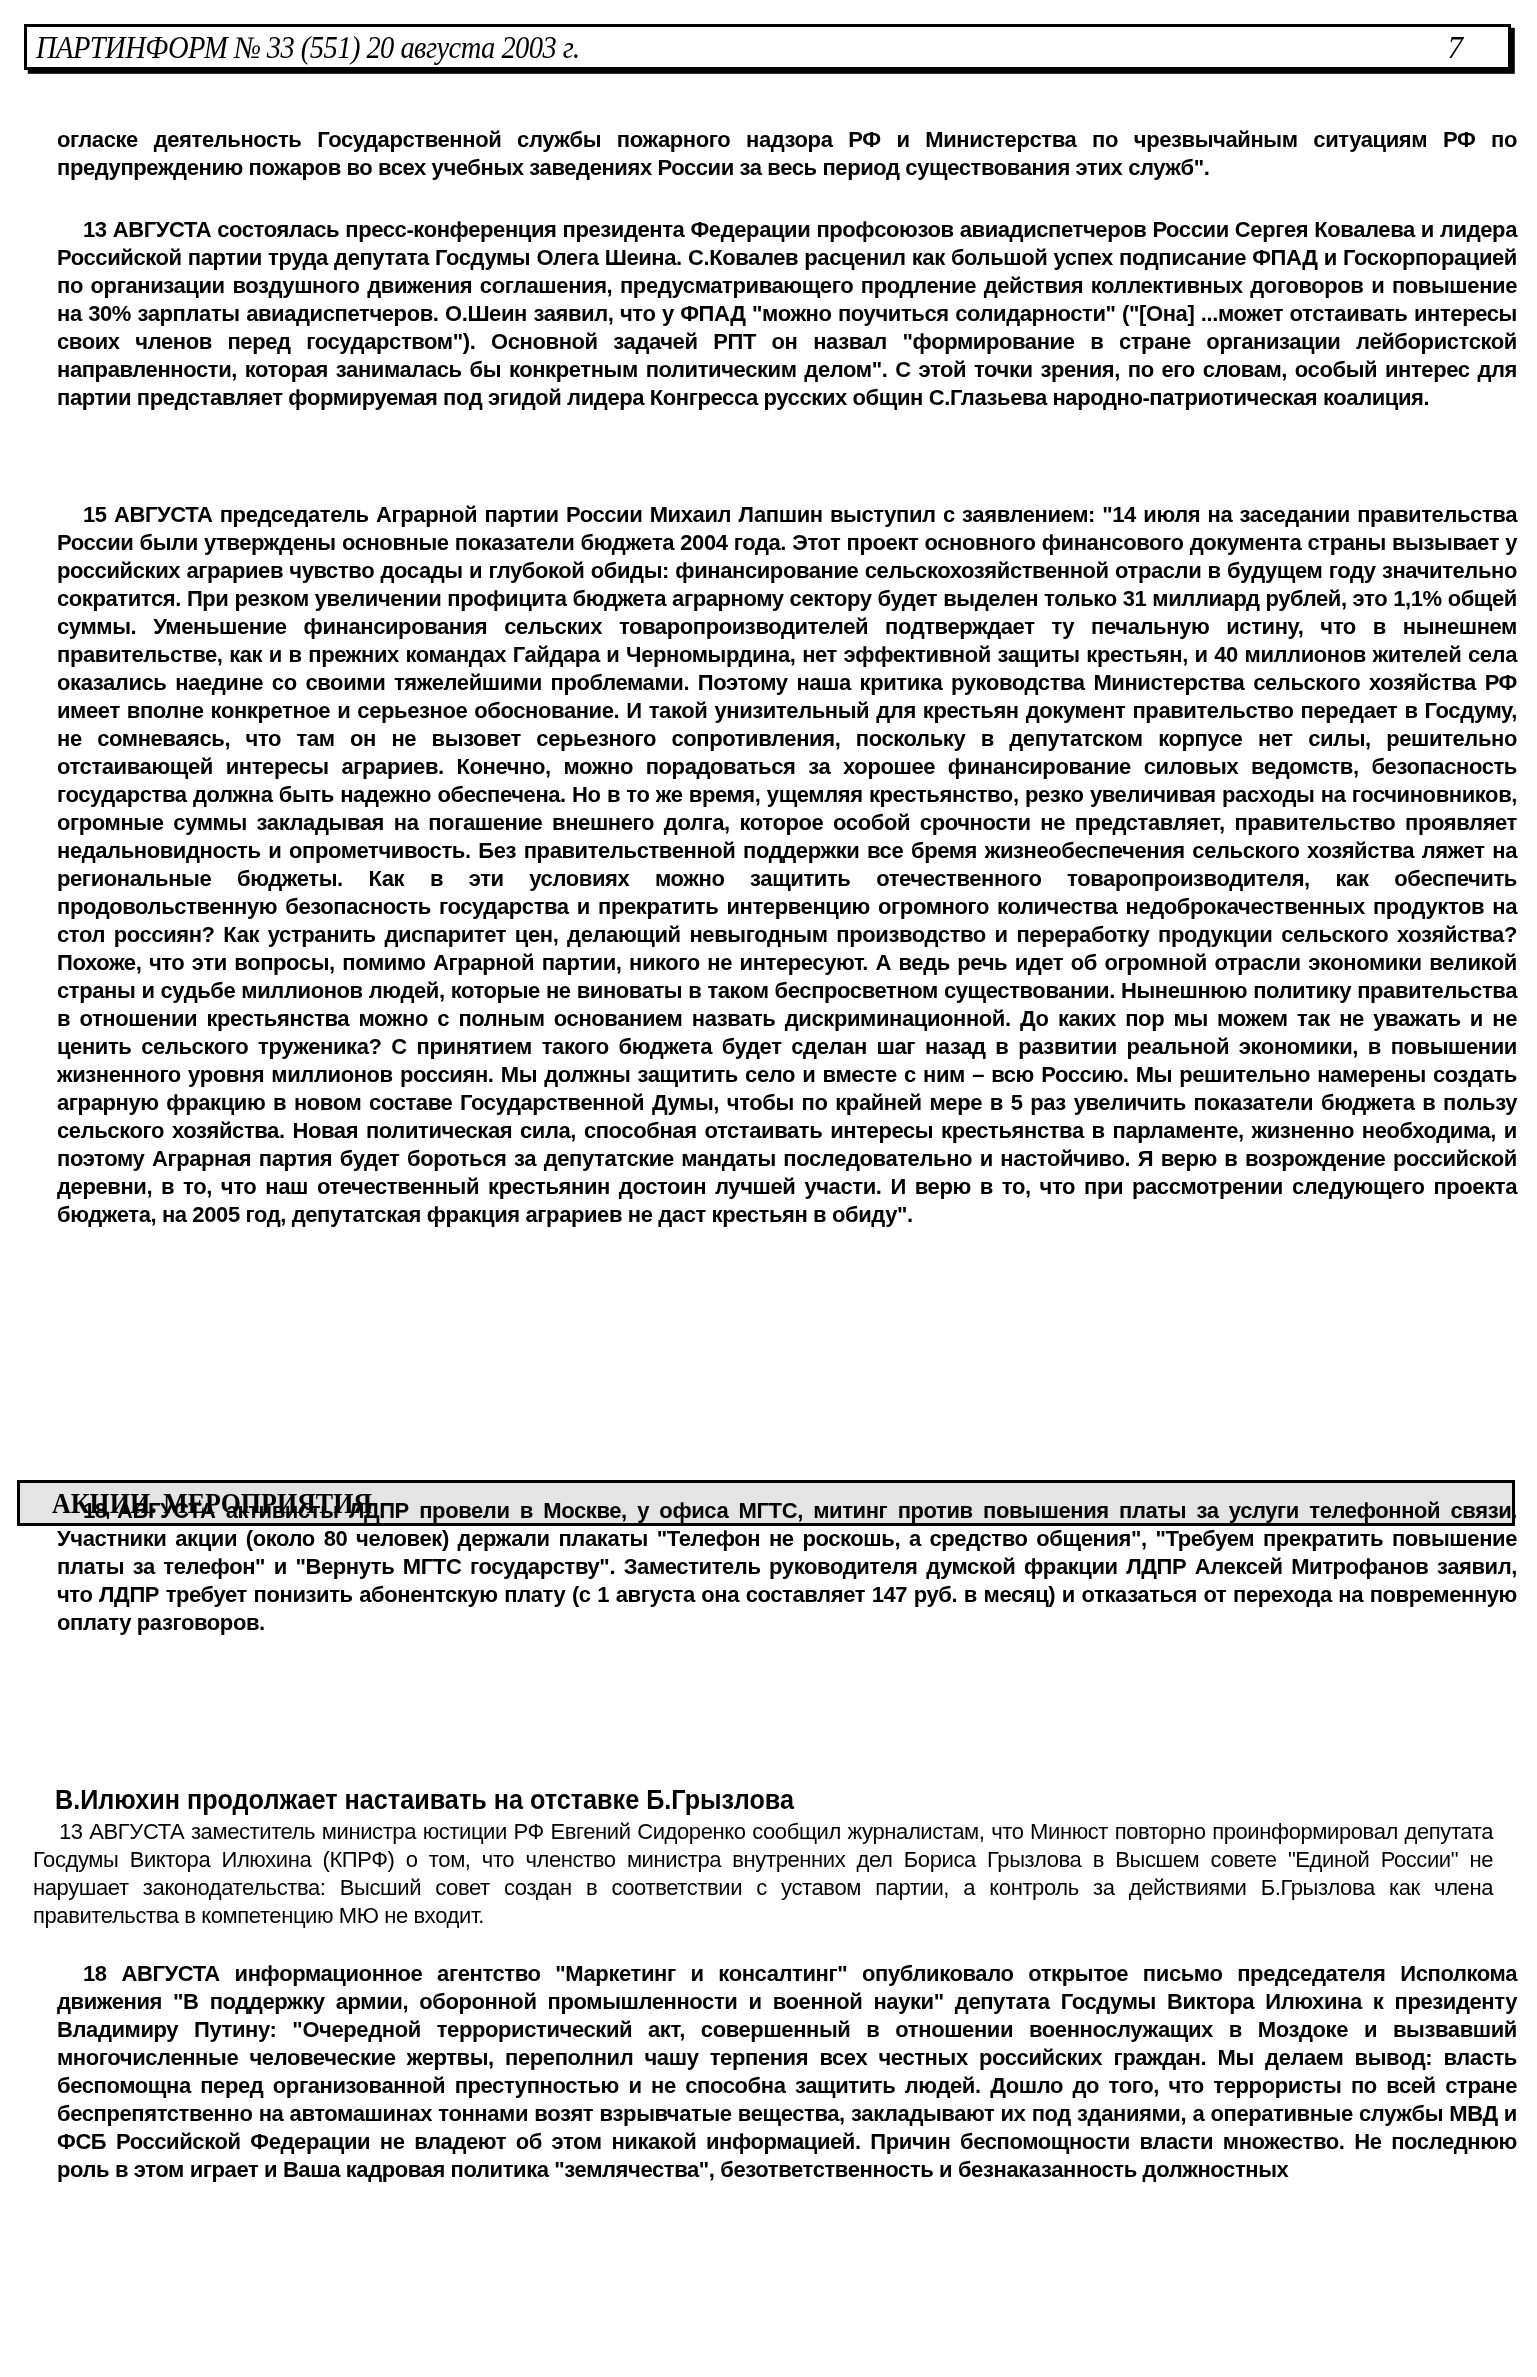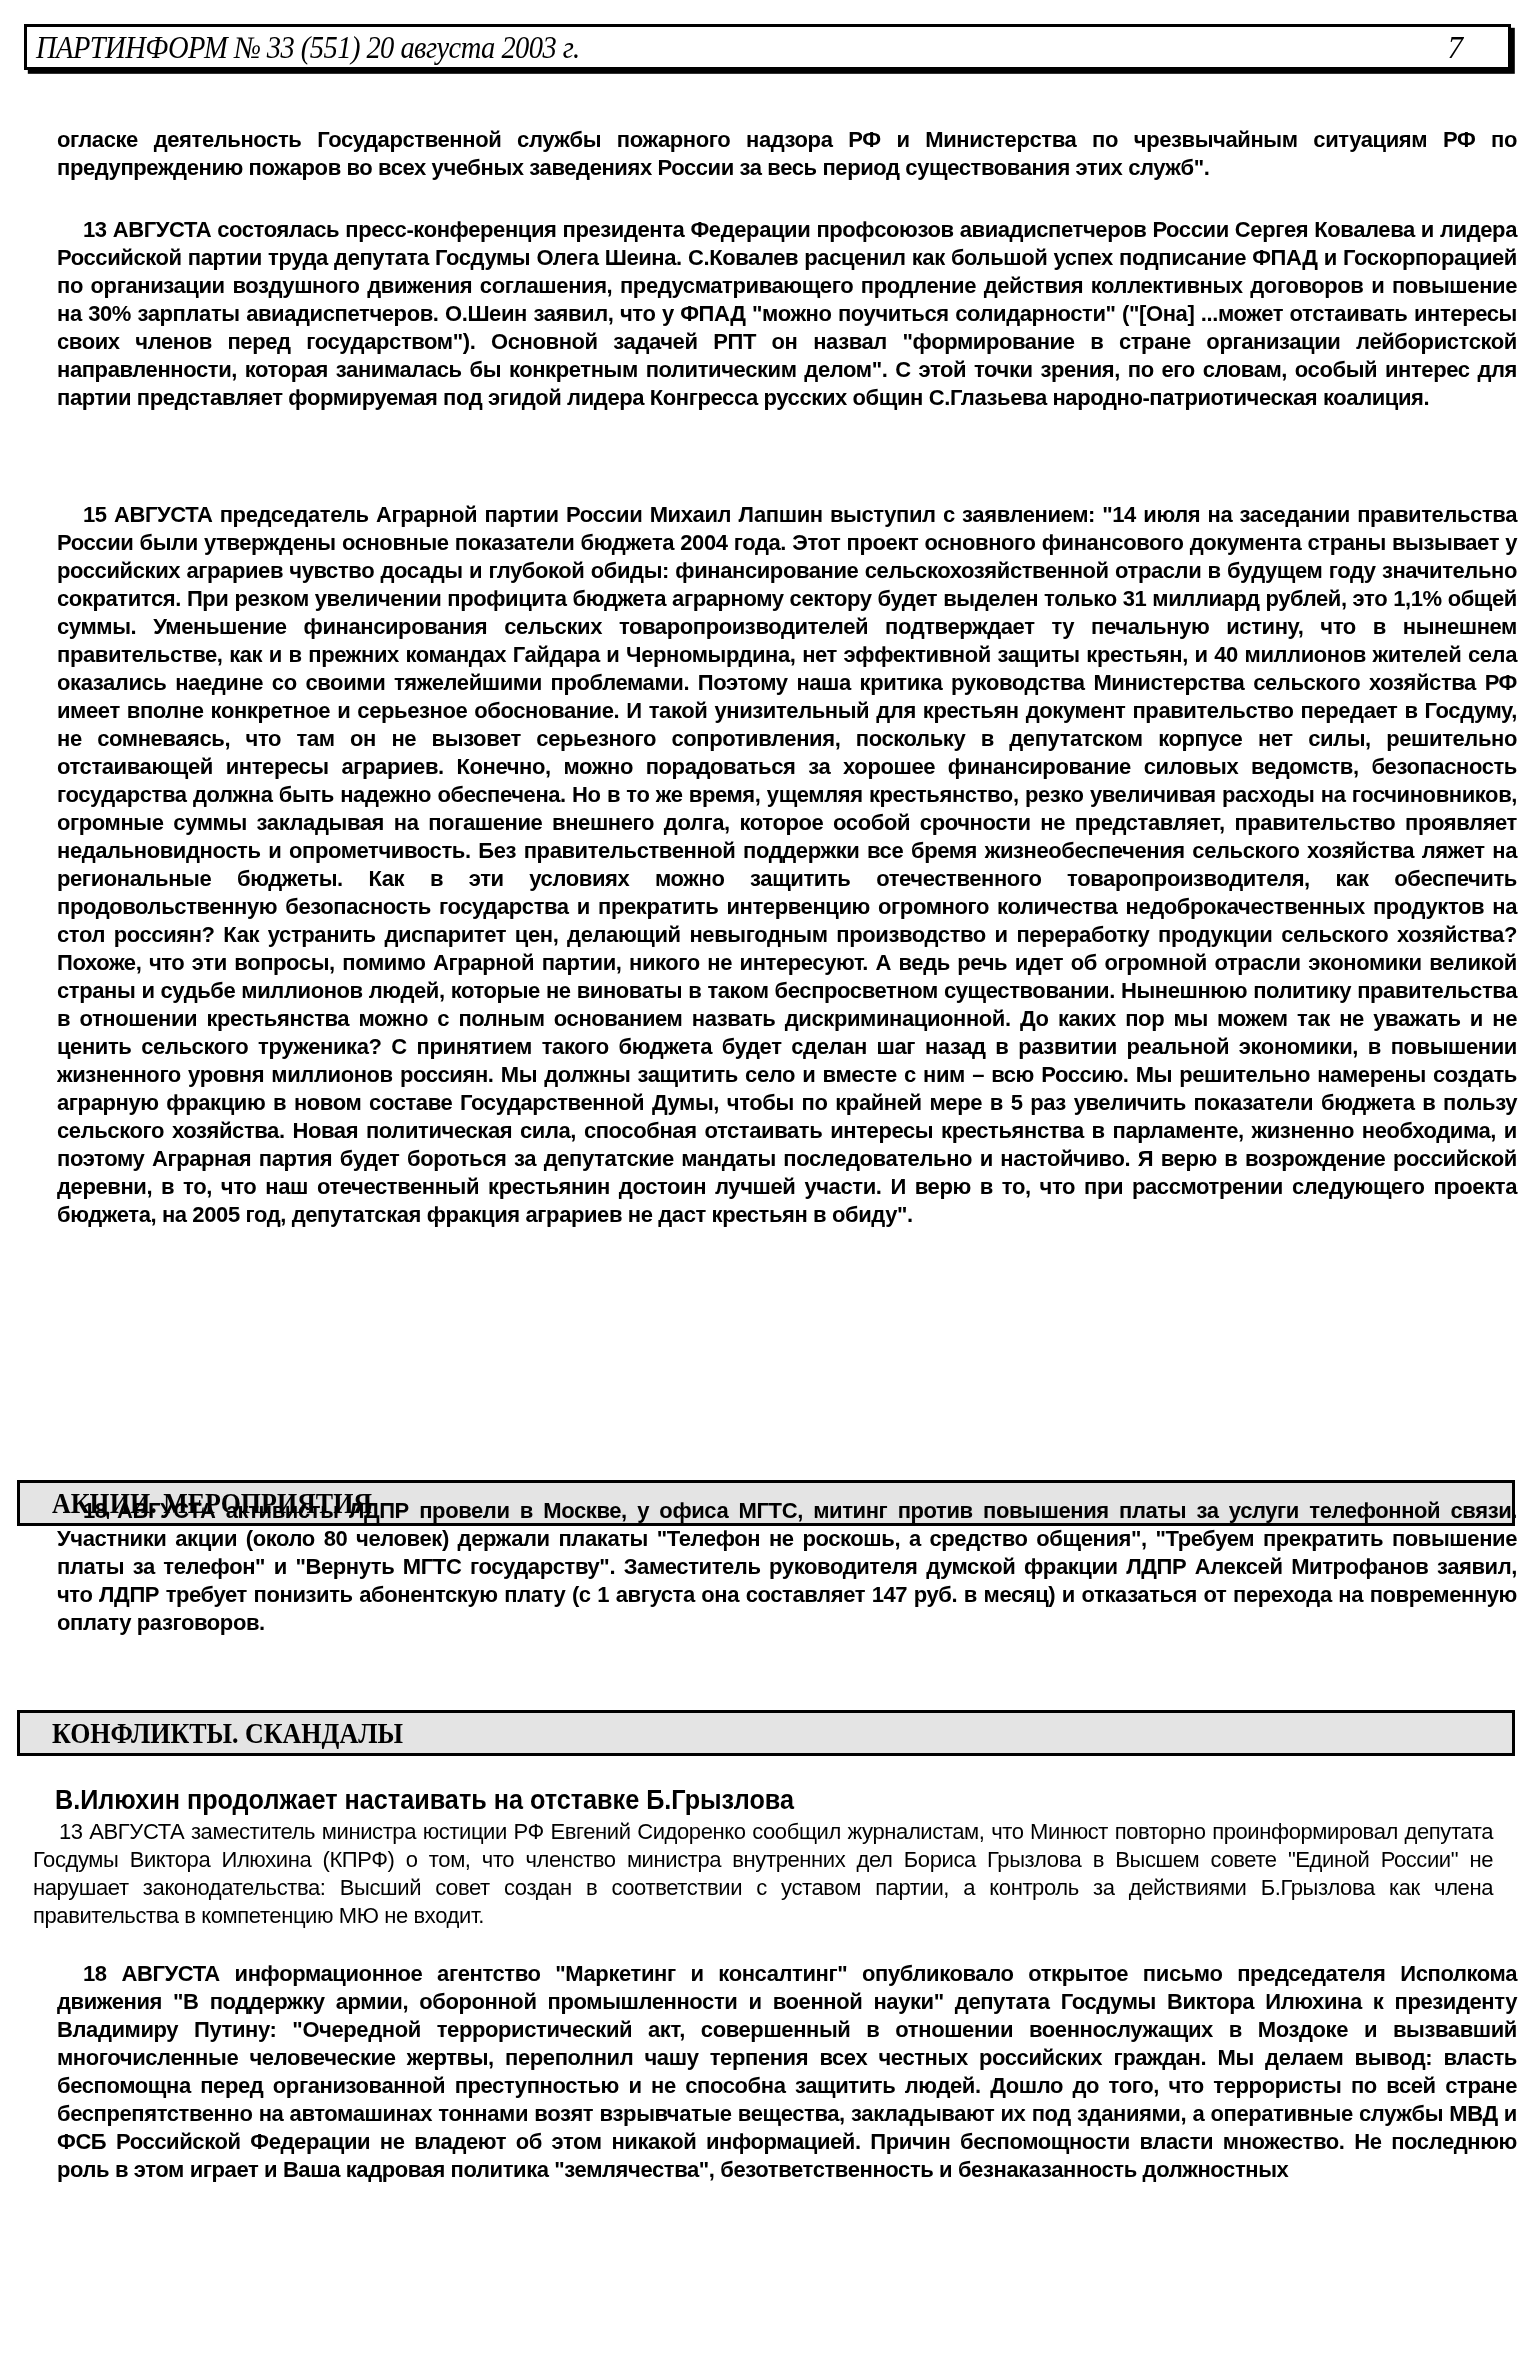--- a/index.html
+++ b/index.html
@@ -65,23 +65,20 @@
   <div class="para bold indent" style="top:216px;">13 АВГУСТА состоялась пресс-конференция президента Федерации профсоюзов авиадиспетчеров России Сергея Ковалева и лидера Российской партии труда депутата Госдумы Олега Шеина. С.Ковалев расценил как большой успех подписание ФПАД и Госкорпорацией по организации воздушного движения соглашения, предусматривающего продление действия коллективных договоров и повышение на 30% зарплаты авиадиспетчеров. О.Шеин заявил, что у ФПАД "можно поучиться солидарности" ("[Она] ...может отстаивать интересы своих членов перед государством"). Основной задачей РПТ он назвал "формирование в стране организации лейбористской направленности, которая занималась бы конкретным политическим делом". С этой точки зрения, по его словам, особый интерес для партии представляет формируемая под эгидой лидера Конгресса русских общин С.Глазьева народно-патриотическая коалиция.</div>
 
   <div class="para bold indent" style="top:501px;">15 АВГУСТА председатель Аграрной партии России Михаил Лапшин выступил с заявлением: "14 июля на заседании правительства России были утверждены основные показатели бюджета 2004 года. Этот проект основного финансового документа страны вызывает у российских аграриев чувство досады и глубокой обиды: финансирование сельскохозяйственной отрасли в будущем году значительно сократится. При резком увеличении профицита бюджета аграрному сектору будет выделен только 31 миллиард рублей, это 1,1% общей суммы. Уменьшение финансирования сельских товаропроизводителей подтверждает ту печальную истину, что в нынешнем правительстве, как и в прежних командах Гайдара и Черномырдина, нет эффективной защиты крестьян, и 40 миллионов жителей села оказались наедине со своими тяжелейшими проблемами. Поэтому наша критика руководства Министерства сельского хозяйства РФ имеет вполне конкретное и серьезное обоснование. И такой унизительный для крестьян документ правительство передает в Госдуму, не сомневаясь, что там он не вызовет серьезного сопротивления, поскольку в депутатском корпусе нет силы, решительно отстаивающей интересы аграриев. Конечно, можно порадоваться за хорошее финансирование силовых ведомств, безопасность государства должна быть надежно обеспечена. Но в то же время, ущемляя крестьянство, резко увеличивая расходы на госчиновников, огромные суммы закладывая на погашение внешнего долга, которое особой срочности не представляет, правительство проявляет недальновидность и опрометчивость. Без правительственной поддержки все бремя жизнеобеспечения сельского хозяйства ляжет на региональные бюджеты. Как в эти условиях можно защитить отечественного товаропроизводителя, как обеспечить продовольственную безопасность государства и прекратить интервенцию огромного количества недоброкачественных продуктов на стол россиян? Как устранить диспаритет цен, делающий невыгодным производство и переработку продукции сельского хозяйства? Похоже, что эти вопросы, помимо Аграрной партии, никого не интересуют. А ведь речь идет об огромной отрасли экономики великой страны и судьбе миллионов людей, которые не виноваты в таком беспросветном существовании. Нынешнюю политику правительства в отношении крестьянства можно с полным основанием назвать дискриминационной. До каких пор мы можем так не уважать и не ценить сельского труженика? С принятием такого бюджета будет сделан шаг назад в развитии реальной экономики, в повышении жизненного уровня миллионов россиян. Мы должны защитить село и вместе с ним – всю Россию. Мы решительно намерены создать аграрную фракцию в новом составе Государственной Думы, чтобы по крайней мере в 5 раз увеличить показатели бюджета в пользу сельского хозяйства. Новая политическая сила, способная отстаивать интересы крестьянства в парламенте, жизненно необходима, и поэтому Аграрная партия будет бороться за депутатские мандаты последовательно и настойчиво. Я верю в возрождение российской деревни, в то, что наш отечественный крестьянин достоин лучшей участи. И верю в то, что при рассмотрении следующего проекта бюджета, на 2005 год, депутатская фракция аграриев не даст крестьян в обиду".</div>
 
   <div class="banner" style="top:1480px;">
     <div class="label">АКЦИИ. МЕРОПРИЯТИЯ</div>
   </div>
 
   <div class="para bold indent" style="top:1497px;">18 АВГУСТА активисты ЛДПР провели в Москве, у офиса МГТС, митинг против повышения платы за услуги телефонной связи. Участники акции (около 80 человек) держали плакаты "Телефон не роскошь, а средство общения", "Требуем прекратить повышение платы за телефон" и "Вернуть МГТС государству". Заместитель руководителя думской фракции ЛДПР Алексей Митрофанов заявил, что ЛДПР требует понизить абонентскую плату (с 1 августа она составляет 147 руб. в месяц) и отказаться от перехода на повременную оплату разговоров.</div>
 
-  <div class="banner" style="top:1710px;">
-    <div class="label">КОНФЛИКТЫ. СКАНДАЛЫ</div>
-  </div>
 
   <div class="headline" style="top:1783px;">В.Илюхин продолжает настаивать на отставке Б.Грызлова</div>
 
   <div class="para normal indent" style="top:1818px;">13 АВГУСТА заместитель министра юстиции РФ Евгений Сидоренко сообщил журналистам, что Минюст повторно проинформировал депутата Госдумы Виктора Илюхина (КПРФ) о том, что членство министра внутренних дел Бориса Грызлова в Высшем совете "Единой России" не нарушает законодательства: Высший совет создан в соответствии с уставом партии, а контроль за действиями Б.Грызлова как члена правительства в компетенцию МЮ не входит.</div>
 
   <div class="para bold indent" style="top:1960px;">18 АВГУСТА информационное агентство "Маркетинг и консалтинг" опубликовало открытое письмо председателя Исполкома движения "В поддержку армии, оборонной промышленности и военной науки" депутата Госдумы Виктора Илюхина к президенту Владимиру Путину: "Очередной террористический акт, совершенный в отношении военнослужащих в Моздоке и вызвавший многочисленные человеческие жертвы, переполнил чашу терпения всех честных российских граждан. Мы делаем вывод: власть беспомощна перед организованной преступностью и не способна защитить людей. Дошло до того, что террористы по всей стране беспрепятственно на автомашинах тоннами возят взрывчатые вещества, закладывают их под зданиями, а оперативные службы МВД и ФСБ Российской Федерации не владеют об этом никакой информацией. Причин беспомощности власти множество. Не последнюю роль в этом играет и Ваша кадровая политика "землячества", безответственность и безнаказанность должностных</div>
 
 </div>
 
 

